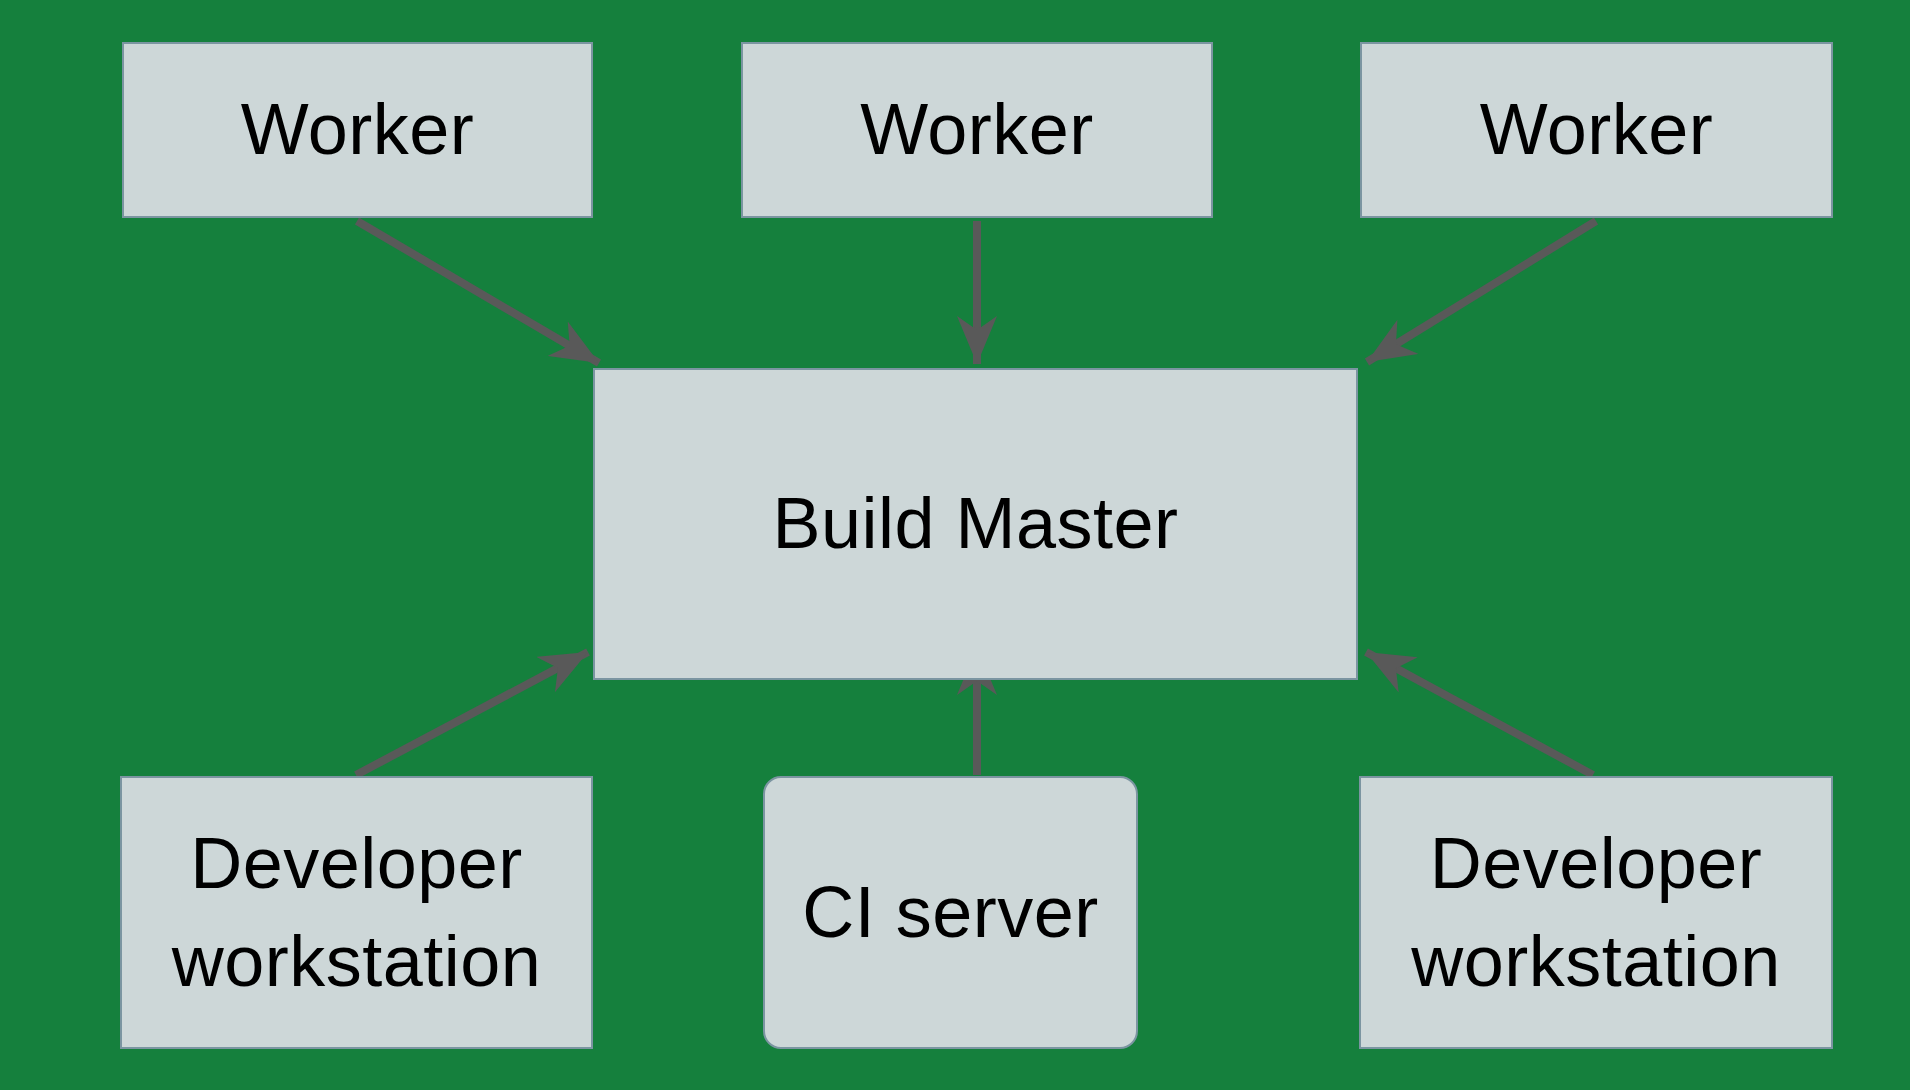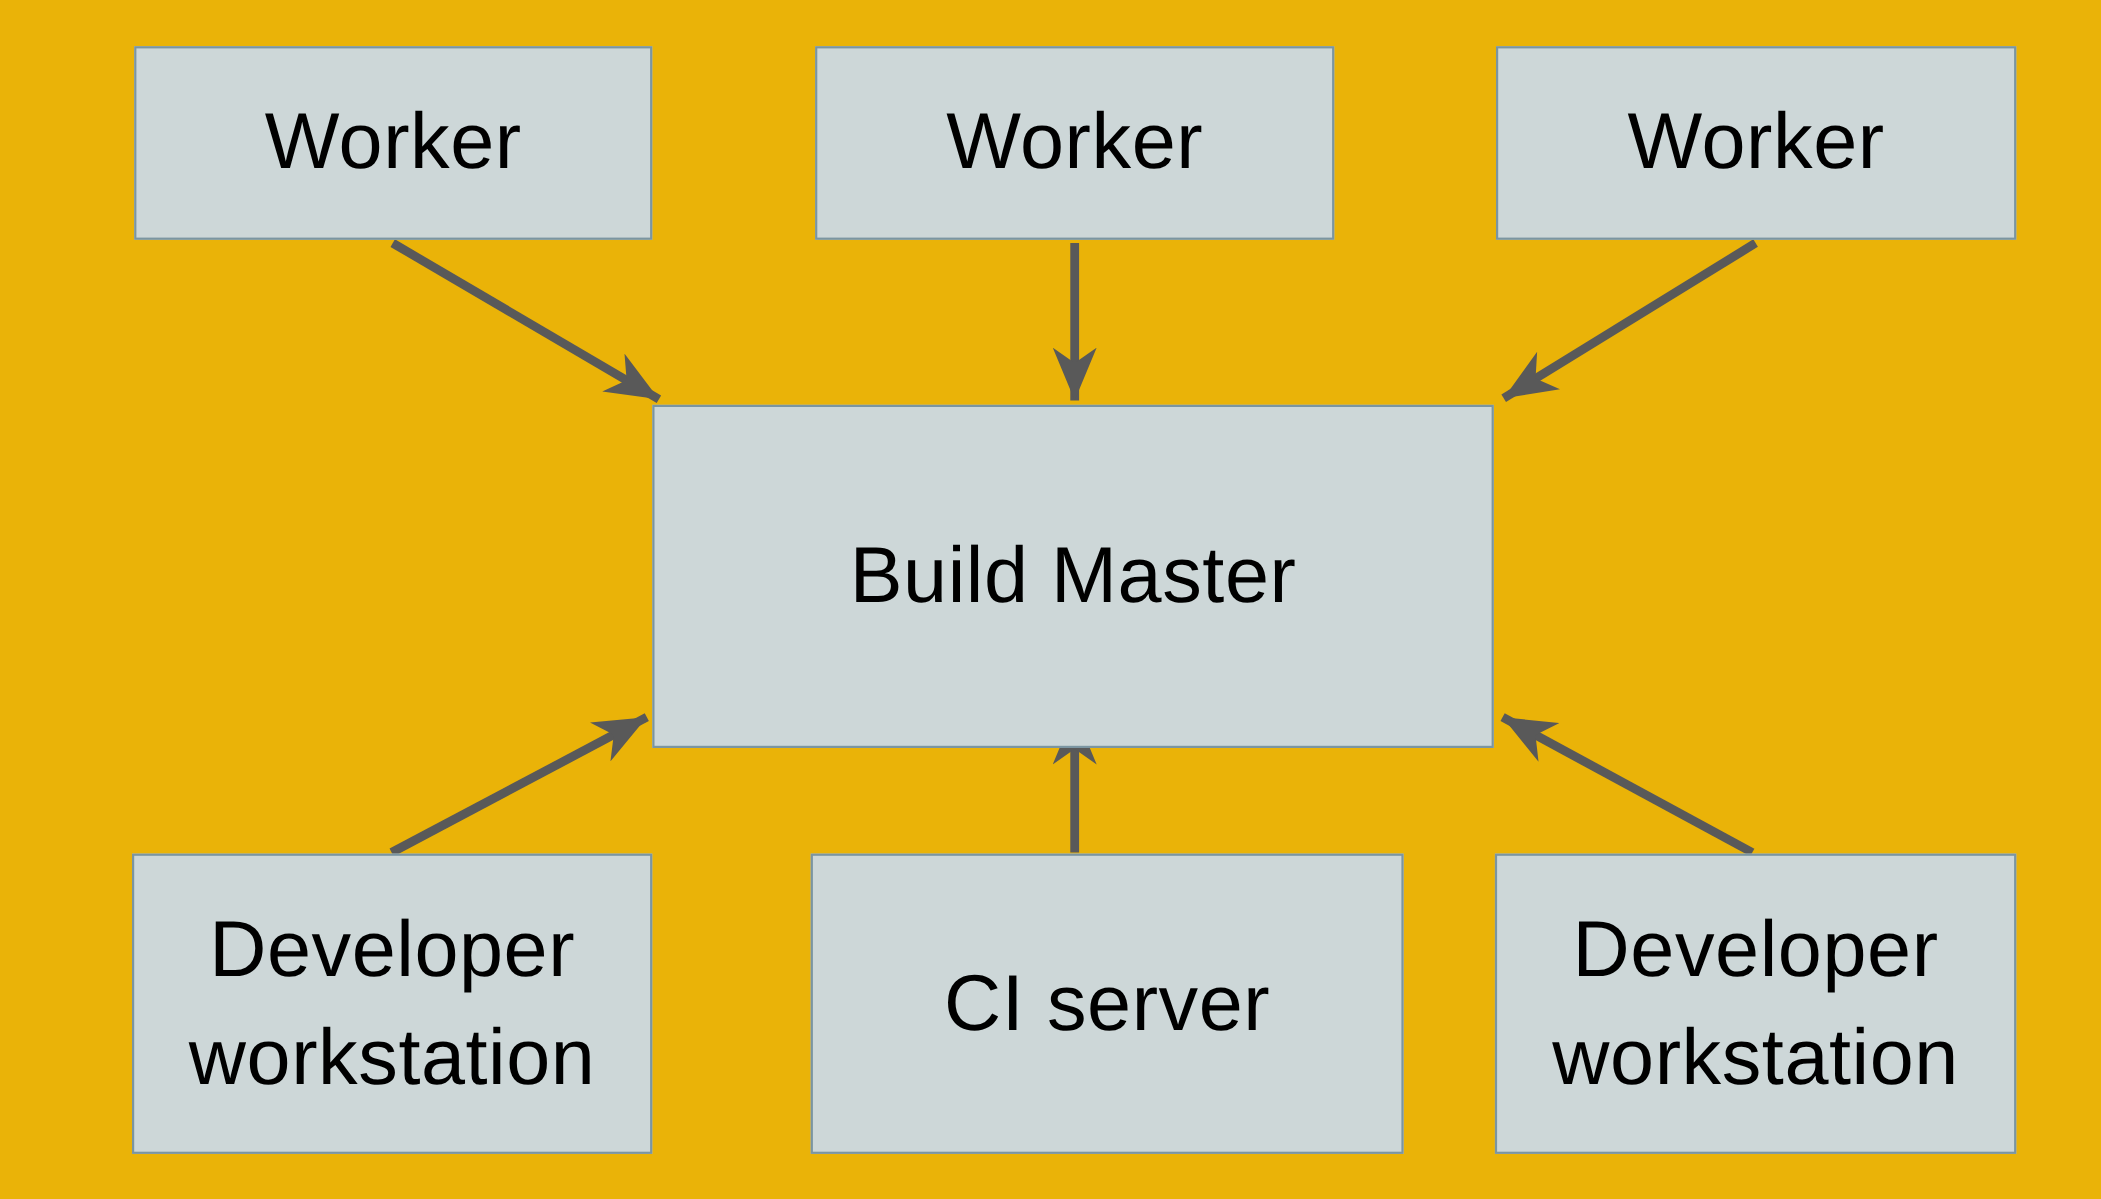--- a/index.html
+++ b/index.html
@@ -4,21 +4,21 @@
 <style>
   html, body {
     margin: 0;
     padding: 0;
     background: #ffffff;
   }
   .canvas {
     position: relative;
     width: 1910px;
     height: 1090px;
-    background: #eab308;
+    background: #15803d;
     overflow: hidden;
     font-family: "Liberation Sans", "DejaVu Sans", sans-serif;
   }
   .edges {
     position: absolute;
     left: 0;
     top: 0;
     width: 1910px;
     height: 1090px;
     pointer-events: none;
@@ -38,21 +38,21 @@
     font-size: 72px;
     line-height: 1.36;
     color: #000000;
     letter-spacing: 0.5px;
   }
   #node-worker-1 { left: 122px; top: 42px;  width: 471px; height: 176px; }
   #node-worker-2 { left: 741px; top: 42px;  width: 472px; height: 176px; }
   #node-worker-3 { left: 1360px; top: 42px; width: 473px; height: 176px; }
   #node-build-master { left: 593px; top: 368px; width: 765px; height: 312px; }
   #node-dev-left  { left: 120px;  top: 776px; width: 473px; height: 273px; }
-  #node-ci-server { left: 737px;  top: 776px; width: 539px; height: 273px; }
+  #node-ci-server { left: 763px;  top: 776px; width: 375px; height: 273px; border-radius: 18px; }
   #node-dev-right { left: 1359px; top: 776px; width: 474px; height: 273px; }
 </style>
 </head>
 <body>
 
 <div class="canvas">
 
   <svg class="edges" viewBox="0 0 1910 1090" xmlns="http://www.w3.org/2000/svg">
     <defs>
       <marker id="arrowhead" viewBox="0 0 12 10" refX="12" refY="5" markerWidth="6" markerHeight="5" orient="auto">

